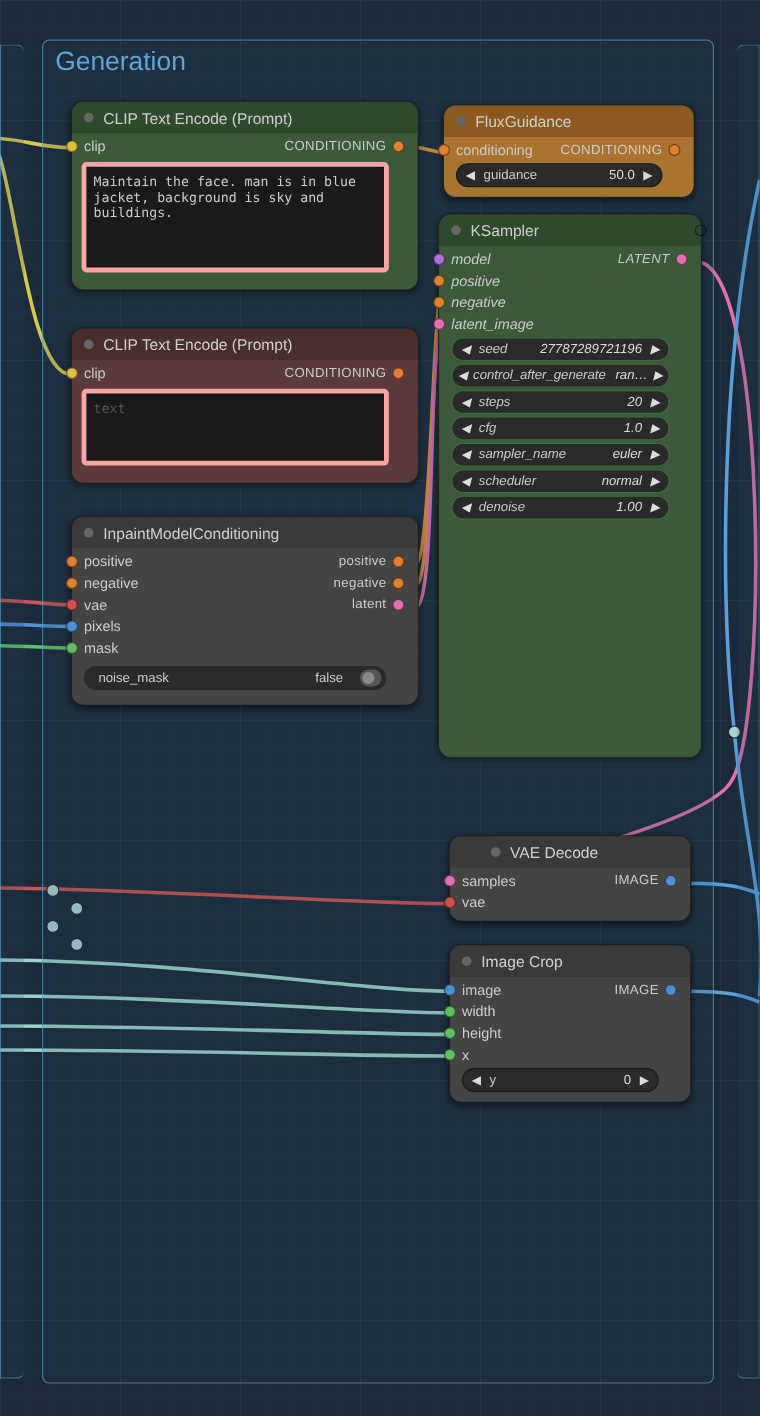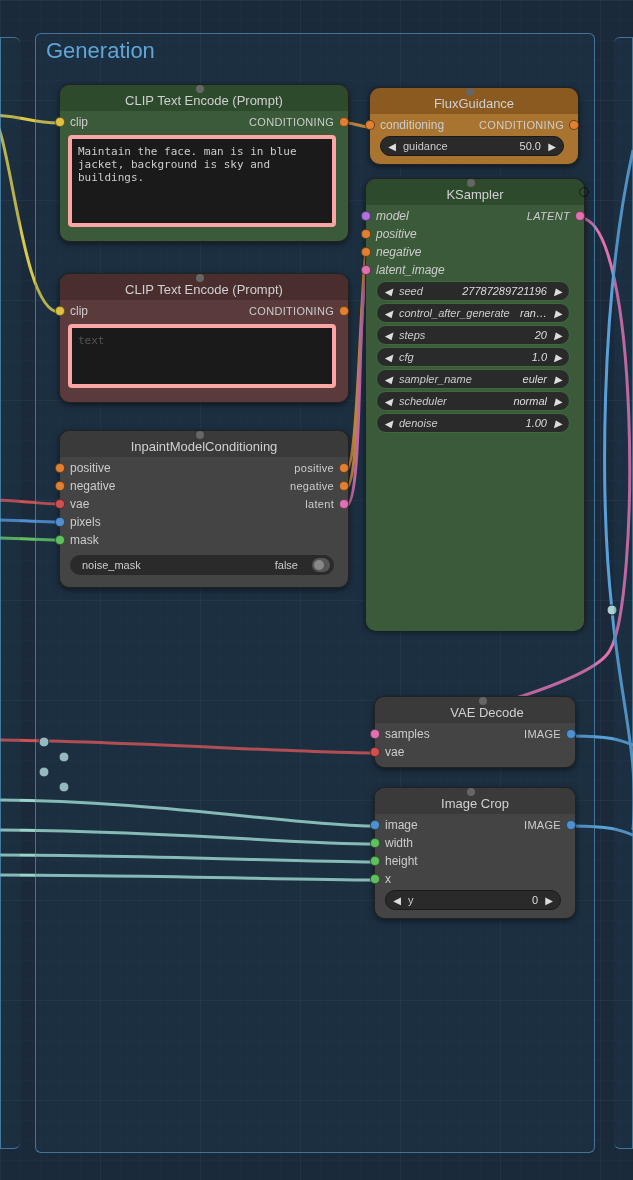--- a/index.html
+++ b/index.html
@@ -42,28 +42,27 @@
     background: #3a3a3a;
     border: 1px solid rgba(0,0,0,0.4);
   }
   .node-header {
     height: 26px;
     border-radius: 10px 10px 0 0;
     display: flex; align-items: center;
     padding: 0 10px;
     color: #d0d0d0;
     font-size: 13px;
-    flex-direction: column;
   }
   .node-header .dot {
     width:8px; height:8px; border-radius:50%;
     background:#666; margin-right:8px;
   }
   .node-body {
-    padding: 2px 4px 6px 0;
+    padding: 2px 16px 6px 0;
     position: relative;
     border-radius: 0 0 10px 10px;
   }
   .row {
     display: flex; align-items: center;
     height: 18px;
     padding: 0 10px;
     position: relative;
     font-size: 12px;
   }

